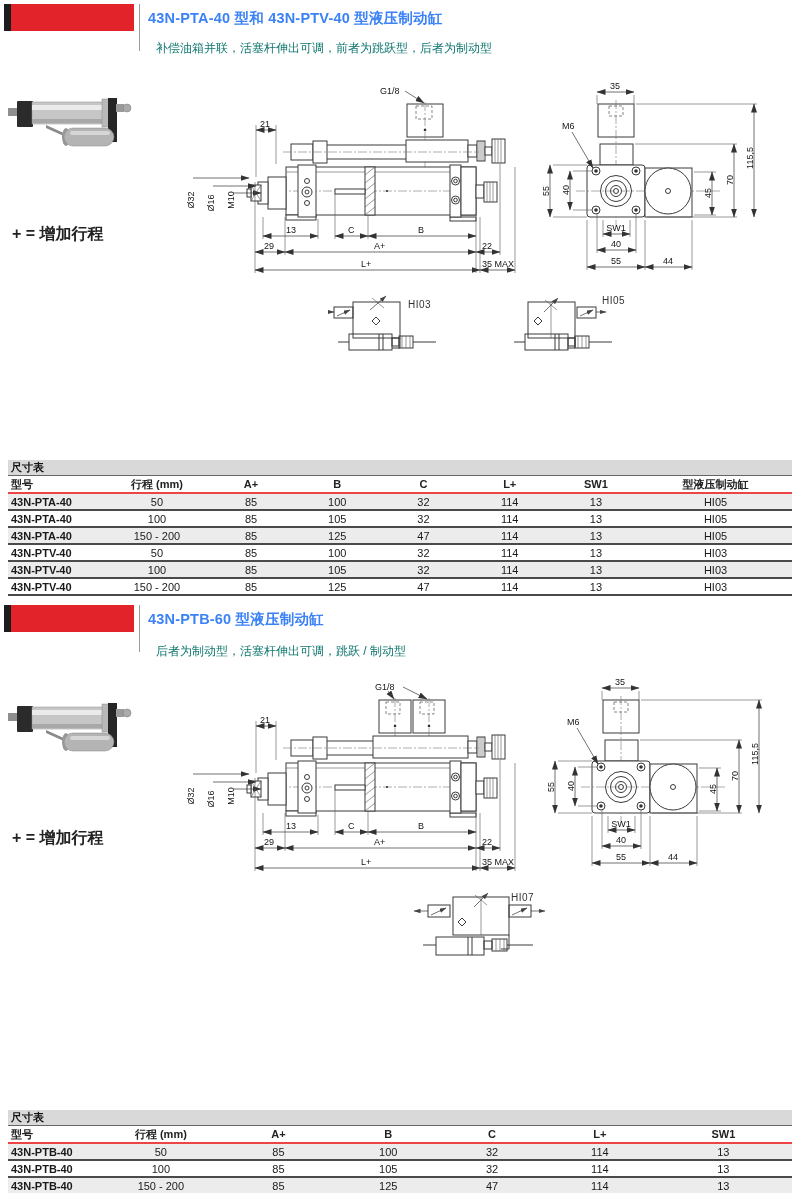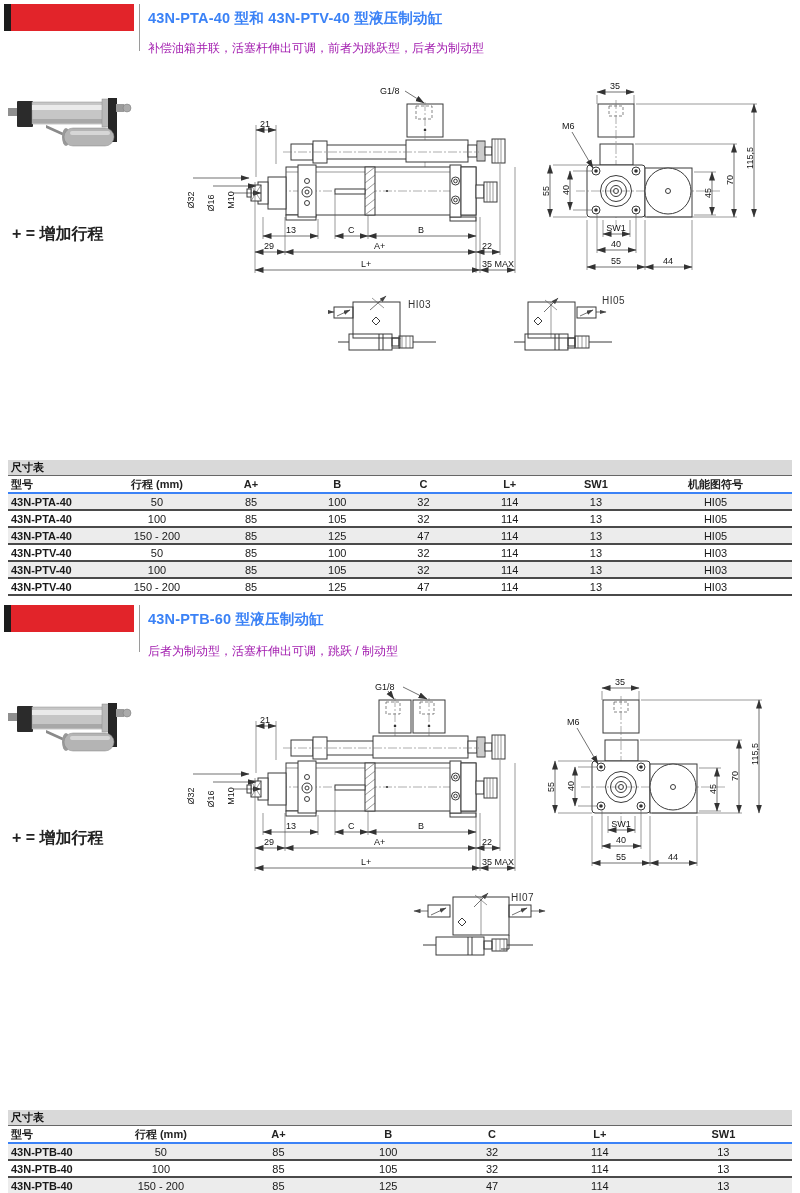--- a/index.html
+++ b/index.html
@@ -5,32 +5,32 @@
   html,body { margin:0; padding:0; background:#fff; }
   body { font-family:"Liberation Sans","DejaVu Sans",sans-serif; color:#1a1a1a; }
   #page { position:relative; width:800px; height:1193px; background:#fff; overflow:hidden; }
   .abs { position:absolute; }
 
   
   .badge-black { background:#1c1c1c; width:7px; height:27px; }
   .badge-red   { background:#e2242a; width:123px; height:27px; }
   .vrule { width:1px; background:#9a9a9a; }
   .sec-title { font-size:14.5px; font-weight:700; color:#3b82f6; letter-spacing:0.2px; }
-  .sec-sub { font-size:12px; color:#a21caf; }
+  .sec-sub { font-size:12px; color:#0f766e;margin-left:8px; }
   .caption { font-size:16px; font-weight:700; color:#222; }
 
   
   .tbl-band { background:#d9d9d9; border-bottom:1px solid #666; font-size:11px; font-weight:700;
               color:#111; height:13px; line-height:13px; padding:1px 0 1px 3px; }
   table.dim-table { border-collapse:collapse; width:784px; table-layout:fixed; font-size:11px; }
   table.dim-table th { font-weight:700; color:#222; height:16px; text-align:center; padding:0; }
   table.dim-table td { height:15px; text-align:center; padding:0; color:#1a1a1a; }
   table.dim-table th:first-child, table.dim-table td:first-child { text-align:left; padding-left:3px; }
   table.dim-table td:first-child { font-weight:700; }
-  table.dim-table tr.hd { border-bottom:2px solid #3b82f6; }
+  table.dim-table tr.hd { border-bottom:2px solid #ef4444; }
   table.dim-table tr.data { border-bottom:2px solid #4a4a4a; }
   table.dim-table tr.stripe { background:#ececec; }
 
   
   svg { display:block; }
   svg text { font-family:"Liberation Sans","DejaVu Sans",sans-serif; }
   .ol  { fill:none; stroke:#3a3a3a; stroke-width:1; }
   .olf { fill:#ffffff; stroke:#3a3a3a; stroke-width:1; }
   .thin{ fill:none; stroke:#555; stroke-width:0.6; }
   .dim { fill:none; stroke:#333; stroke-width:0.7; }
@@ -354,21 +354,21 @@
       </colgroup>
       <tbody>
           <tr class="hd">
         <th>型号</th>
         <th>行程 (mm)</th>
         <th>A+</th>
         <th>B</th>
         <th>C</th>
         <th>L+</th>
         <th>SW1</th>
-        <th>机能图符号</th>
+        <th>型液压制动缸</th>
       </tr>
       <tr class="data stripe">
         <td>43N-PTA-40</td>
             <td>50</td>
             <td>85</td>
             <td>100</td>
             <td>32</td>
             <td>114</td>
             <td>13</td>
             <td>HI05</td>

